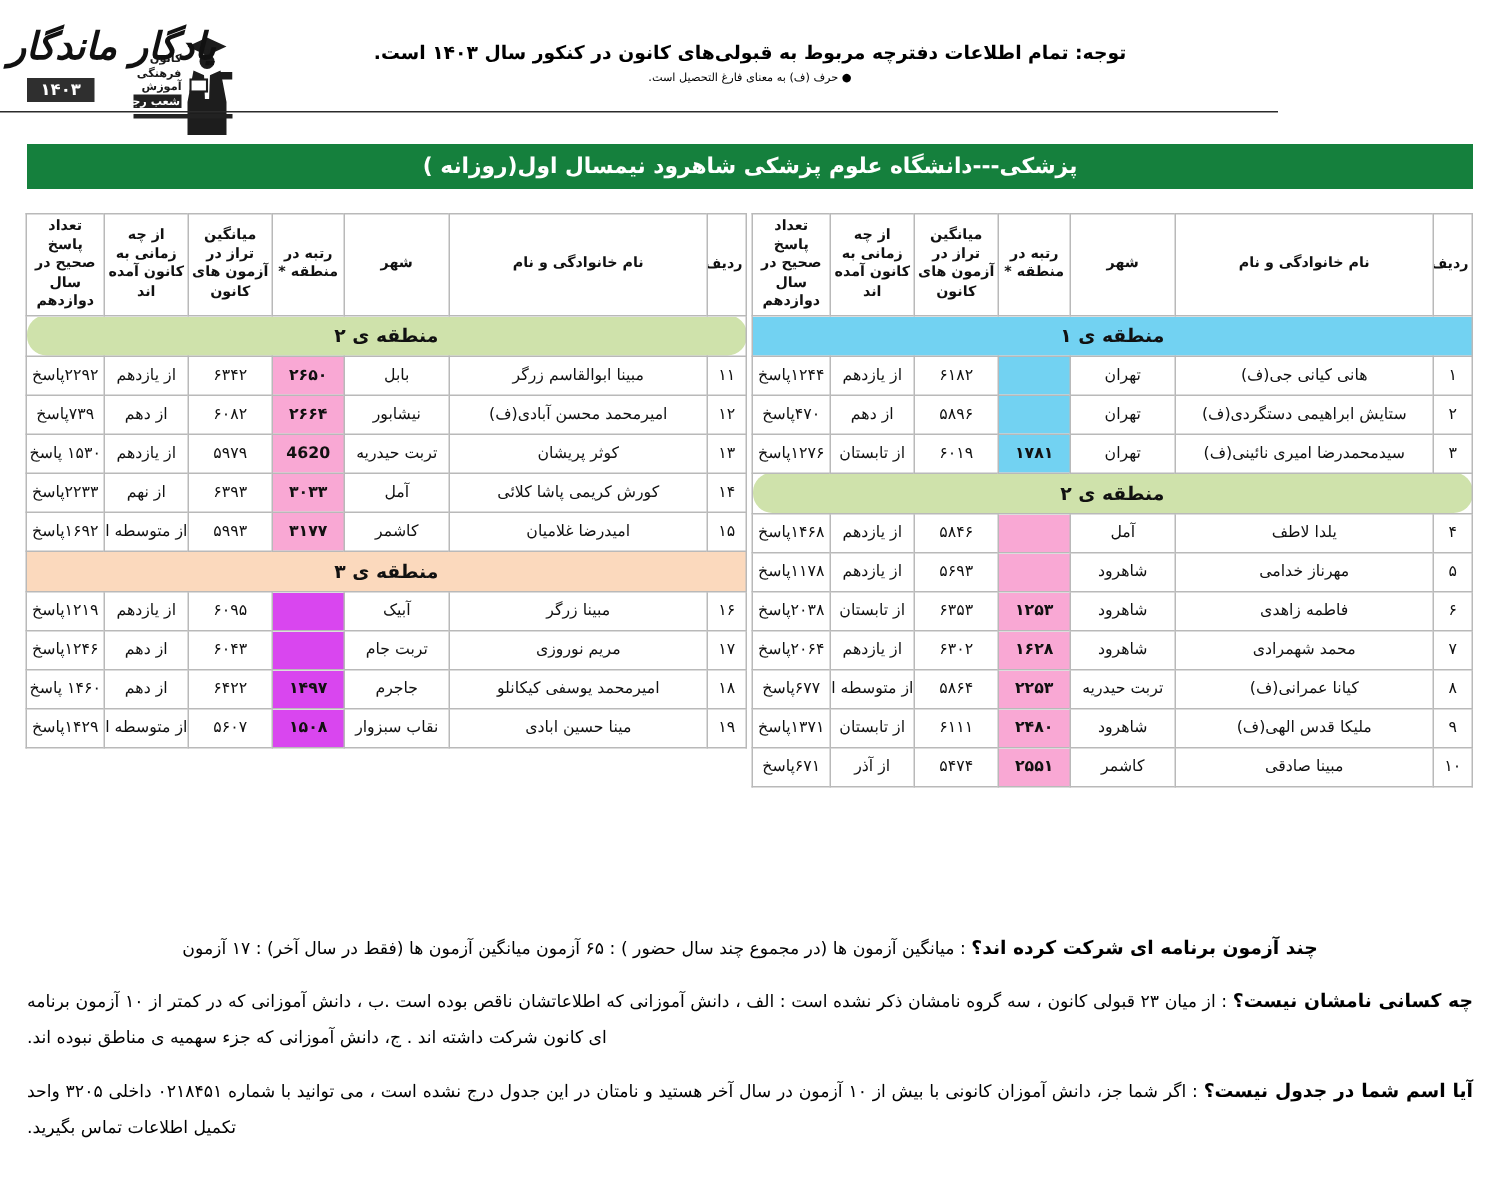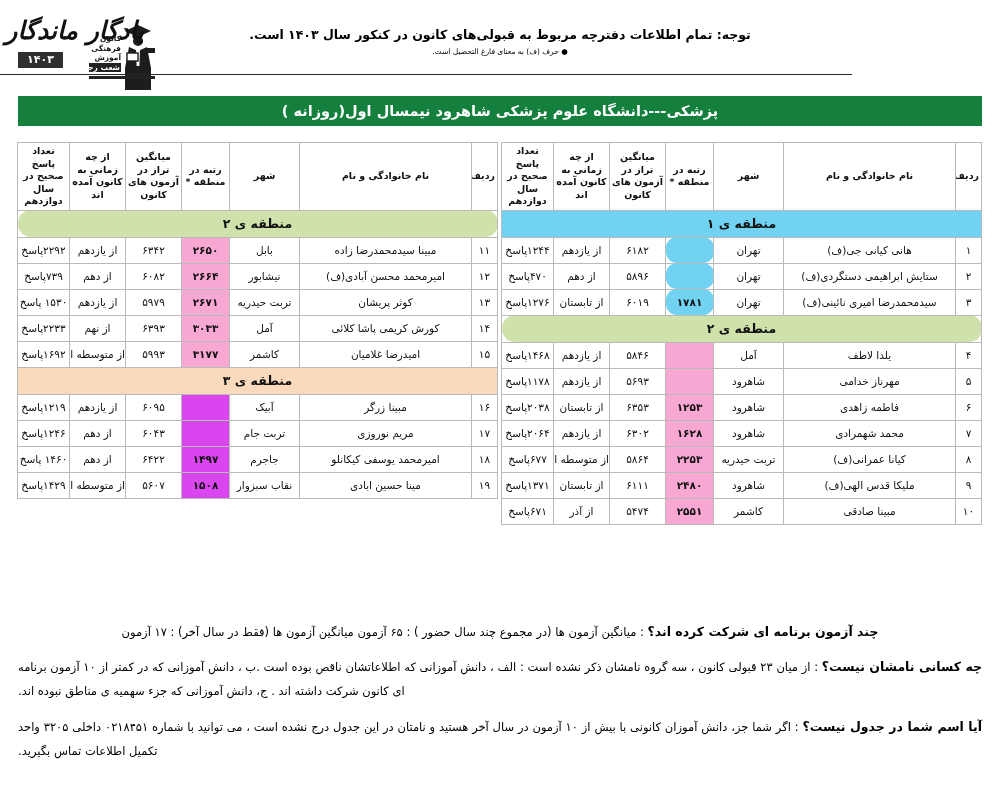--- a/index.html
+++ b/index.html
@@ -183,21 +183,21 @@
   tr.region-row td {
     font-size: 12.5px;
     font-weight: bold;
     height: 26px;
     letter-spacing: -0.2px;
   }
   .reg-1 { background: #72d2f2; }
   .reg-2 { background: #cfe2ab; border-radius: 13px; }
   .reg-3 { background: #fbd9bd; }
 
-  td.rank-1 { background: #72d2f2; font-weight: bold; border-radius: 11px; }
+  td.rank-1 { background: #72d2f2; font-weight: bold; }
   td.rank-2 { background: #f9a8d4; font-weight: bold; }
   td.rank-3 { background: #d946ef; font-weight: bold; }
 
   
   .footer {
     position: absolute;
     top: 608px; right: 18px;
     width: 964px;
   }
   .fp {
@@ -407,41 +407,41 @@
           <th>از چه زمانی به کانون آمده اند</th>
           <th>تعداد پاسخ صحیح در سال دوازدهم</th>
         </tr>
       </thead>
       <tbody>
           <tr class="region-row">
             <td colspan="7" class="reg-2">منطقه ی ۲</td>
           </tr>
           <tr>
             <td class="radif-cell">۱۱</td>
-            <td class="name-cell">مبینا سیدمحمدرضا زاده</td>
+            <td class="name-cell">مبینا ابوالقاسم زرگر</td>
             <td>بابل</td>
             <td class="rank-2">۲۶۵۰</td>
             <td>۶۳۴۲</td>
             <td class="since-cell">از یازدهم</td>
             <td class="answers-cell">۲۲۹۲پاسخ</td>
           </tr>
           <tr>
             <td class="radif-cell">۱۲</td>
             <td class="name-cell">امیرمحمد محسن آبادی(ف)</td>
             <td>نیشابور</td>
             <td class="rank-2">۲۶۶۴</td>
             <td>۶۰۸۲</td>
             <td class="since-cell">از دهم</td>
             <td class="answers-cell">۷۳۹پاسخ</td>
           </tr>
           <tr>
             <td class="radif-cell">۱۳</td>
             <td class="name-cell">کوثر پریشان</td>
             <td>تربت حیدریه</td>
-            <td class="rank-2">۲۶۷۱</td>
+            <td class="rank-2">4620</td>
             <td>۵۹۷۹</td>
             <td class="since-cell">از یازدهم</td>
             <td class="answers-cell">۱۵۳۰ پاسخ</td>
           </tr>
           <tr>
             <td class="radif-cell">۱۴</td>
             <td class="name-cell">کورش کریمی پاشا کلائی</td>
             <td>آمل</td>
             <td class="rank-2">۳۰۳۳</td>
             <td>۶۳۹۳</td>

